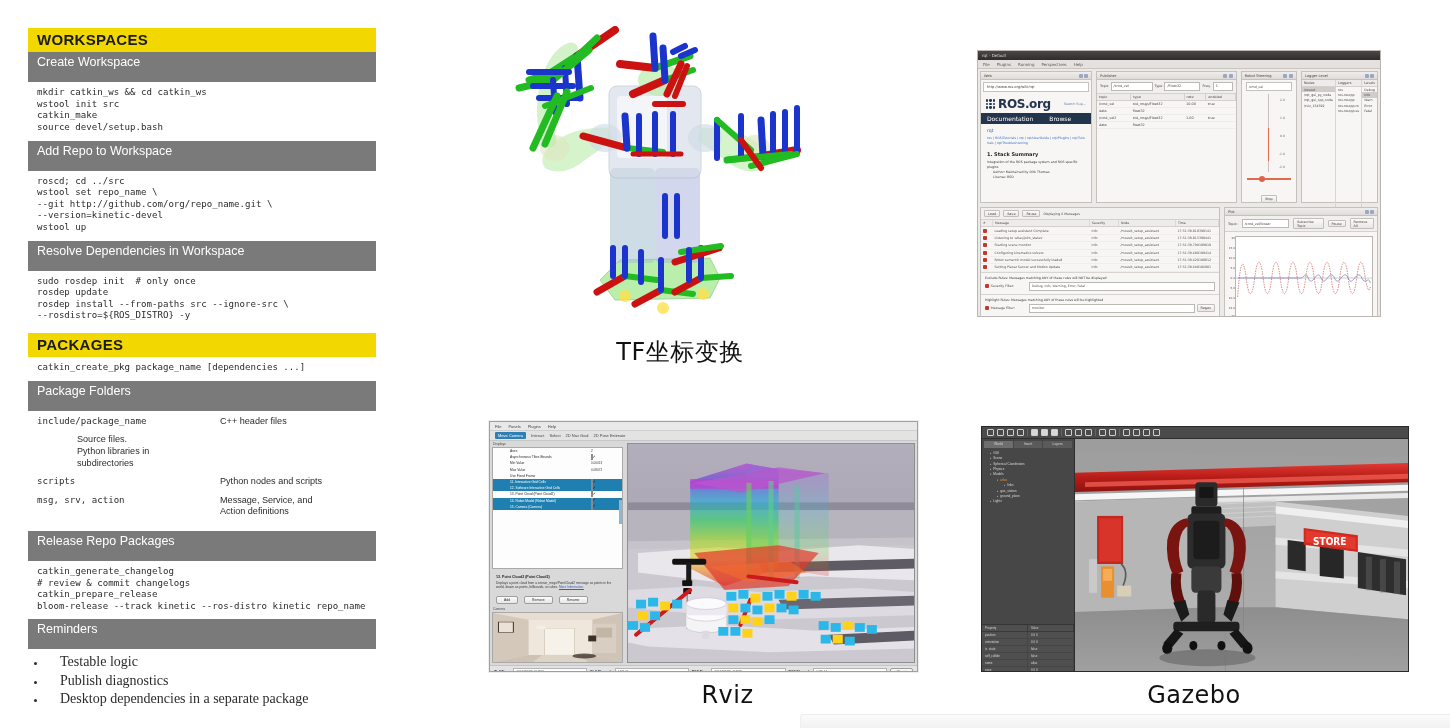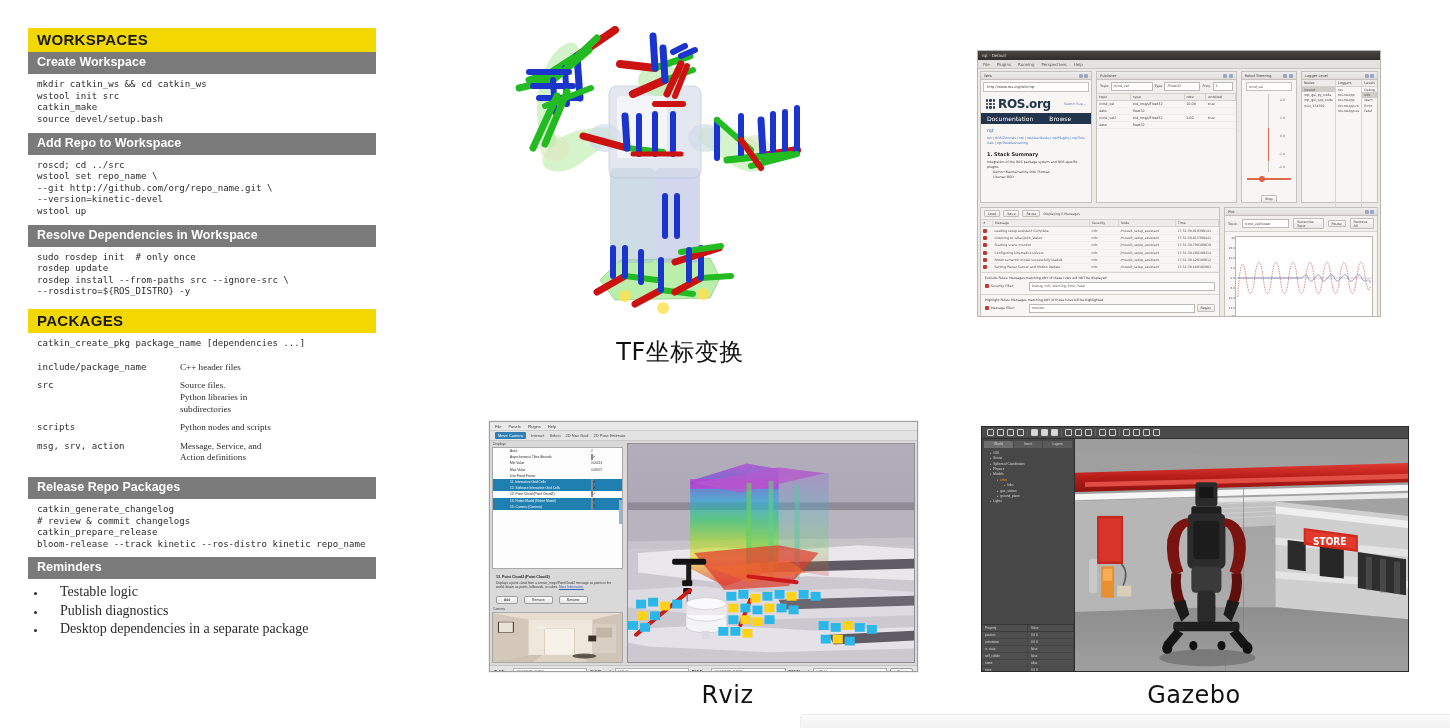--- a/index.html
+++ b/index.html
@@ -20,38 +20,38 @@
   
   .cheat{
     position:absolute;left:28px;top:28px;width:348px;height:580px;
     background:#ffffff;
   }
   .cs-yellow{
     background:#f3d800;color:#1a1a1a;font-weight:bold;font-size:15px;
     letter-spacing:.3px;padding:3px 9px 4px 9px;line-height:1.15;
   }
   .cs-gray{
-    background:#7a7a7a;color:#ffffff;font-weight:bold;font-size:12.5px;
-    padding:3px 9px 4px 9px;line-height:1.2;
+    background:#7a7a7a;color:#ffffff;font-weight:normal;font-size:12.5px;
+    padding:3px 9px 12px 9px;line-height:1.2;
   }
   .cs-code{
     font-family:"DejaVu Sans Mono","Liberation Mono",monospace;
     font-size:9.1px;line-height:11.6px;color:#2b2b2b;
     padding:5px 9px 7px 9px;white-space:pre;
   }
   .cs-table{padding:5px 9px 6px 9px;}
   .cs-row{display:flex;margin-bottom:7px;}
   .cs-row .k{
     width:143px;flex:0 0 143px;
     font-family:"DejaVu Sans Mono","Liberation Mono",monospace;
     font-size:9.1px;line-height:11.6px;color:#2b2b2b;white-space:pre;
   }
   .cs-row .v{
-    font-family:Liberation Serif, serif;
-    font-size:9.1px;line-height:11.6px;color:#2b2b2b;white-space:pre;
+    font-family:Liberation Sans, sans-serif;
+    font-size:9.1px;line-height:11.6px;color:#2b2b2b;white-space:pre;margin-left:40px;
   }
   .cs-bullets{padding:6px 9px 4px 18px;margin:0;}
   .cs-bullets li{
     font-size:14px;line-height:14.5px;color:#2b2b2b;margin-bottom:4px;
     padding-left:14px;
     font-family:Liberation Serif, serif;
   }
   .cs-bullets li::marker{font-size:9px;}
 
   
@@ -267,27 +267,27 @@
     <div class="cs-gray">Resolve Dependencies in Workspace</div>
     <div class="cs-code">sudo rosdep init  # only once
 rosdep update
 rosdep install --from-paths src --ignore-src \
 --rosdistro=${ROS_DISTRO} -y</div>
 
     <div class="cs-yellow" style="margin-top:4px;">PACKAGES</div>
 
     <div class="cs-code">catkin_create_pkg package_name [dependencies ...]</div>
 
+    <div class="cs-gray">Package Folders</div>
     <div class="cs-table">
       <div class="cs-row">
         <div class="k">include/package_name</div>
         <div class="v">C++ header files</div>
       </div>
       <div class="cs-row">
-        <div class="k">src</div>
         <div class="v">Source files.
 Python libraries in
 subdirectories</div>
       </div>
       <div class="cs-row">
         <div class="k">scripts</div>
         <div class="v">Python nodes and scripts</div>
       </div>
       <div class="cs-row">
         <div class="k">msg, srv, action</div>

